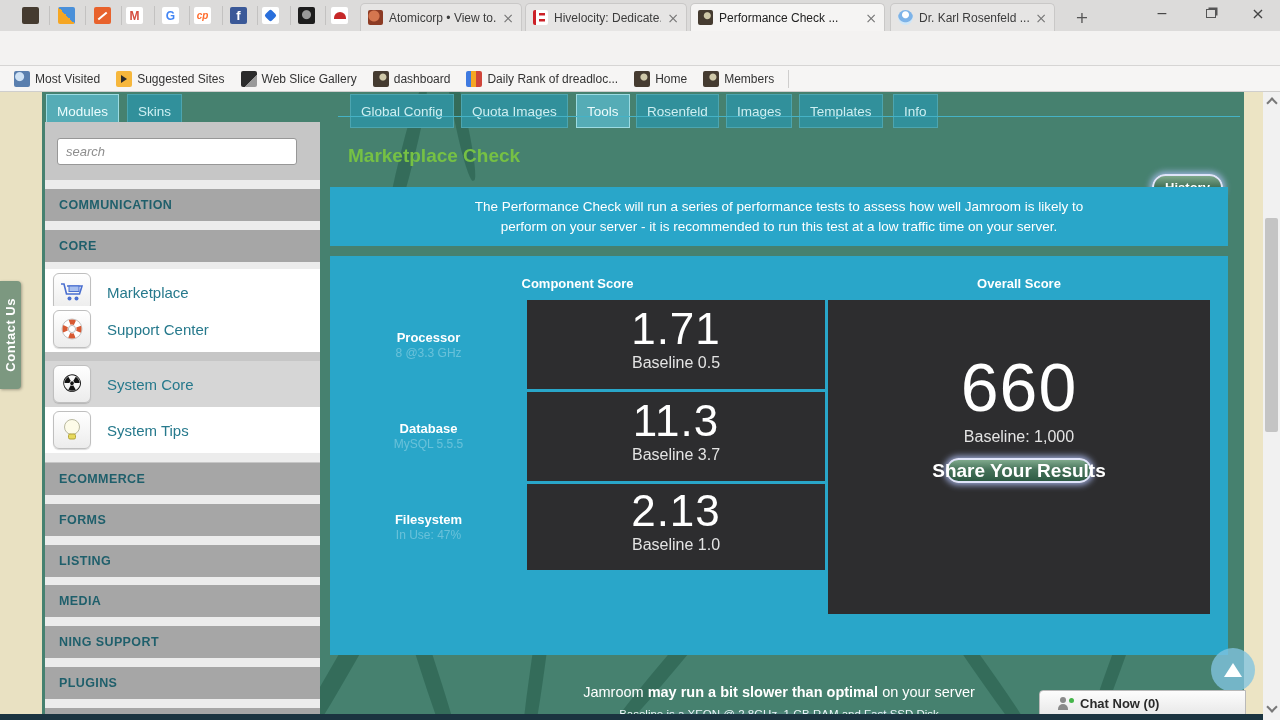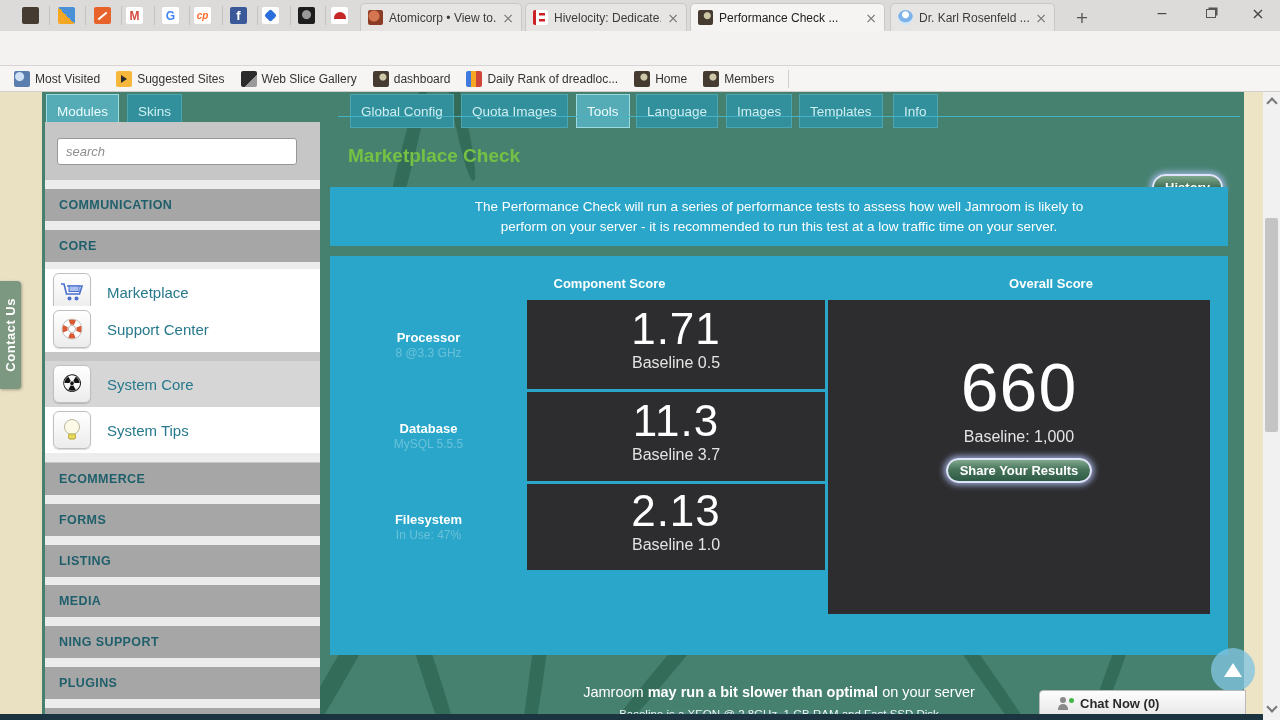--- a/index.html
+++ b/index.html
@@ -57,21 +57,21 @@
                     font-size:13px; letter-spacing:.5px; }
 
   .gbtn { background:linear-gradient(180deg,#7fa98c 0%,#47745b 45%,#2e5b44 100%);
           border:2px solid #e0e4fa; border-radius:15px; box-shadow:0 0 6px 2px rgba(175,190,245,.85);
           color:#fff; font-weight:bold; display:flex; align-items:center; justify-content:center; white-space:nowrap;margin-top:32px; }
 
   #banner { left:330px; top:95px; width:898px; height:59px; background:#29a6c9; color:#fff;
             font-size:13.5px; line-height:20px; text-align:center; display:flex; flex-direction:column;
             justify-content:center; }
   #panel { left:330px; top:164px; width:898px; height:399px; background:#29a6c9; }
-  .colhdr { top:20px; font-size:13px; font-weight:bold; color:#fff; text-align:center;margin-left:32px; }
+  .colhdr { top:20px; font-size:13px; font-weight:bold; color:#fff; text-align:center; }
   .darkbox { background:#2d2d2f; }
   .score { color:#fff; text-align:center; letter-spacing:1px; }
   .bline { color:#e4e4e4; font-size:16px; text-align:center; }
   .rowlbl { width:197px; text-align:center; color:#fff; font-size:13px; font-weight:bold; }
   .rowsub { width:197px; text-align:center; color:rgba(235,250,252,.33); font-size:12px; }
   .summary { width:898px; text-align:center; color:#fff; }
 
   #chat { left:1039px; top:598px; width:207px; height:27px; background:linear-gradient(#fdfdfd,#e7e7e7);
           border:1px solid #b9b9b9; border-radius:4px 0 0 0; display:flex; align-items:center; gap:8px; padding-left:18px; }
   #chat .txt { font-size:13px; font-weight:bold; color:#2a2a2a; }
@@ -300,21 +300,21 @@
     <div class="abs navtab" style="left:350px;top:2px;">
         <span>Global Config</span>
       </div>
     <div class="abs navtab" style="left:461px;top:2px;">
         <span>Quota Images</span>
       </div>
     <div class="abs navtab active" style="left:576px;top:2px;">
         <span>Tools</span>
       </div>
     <div class="abs navtab" style="left:636px;top:2px;">
-        <span>Language</span>
+        <span>Rosenfeld</span>
       </div>
     <div class="abs navtab" style="left:726px;top:2px;">
         <span>Images</span>
       </div>
     <div class="abs navtab" style="left:799px;top:2px;">
         <span>Templates</span>
       </div>
     <div class="abs navtab" style="left:893px;top:2px;">
         <span>Info</span>
       </div>
@@ -431,21 +431,21 @@
         <div class="bline">Baseline 3.7</div>
       </div>
       <div class="abs darkbox" style="left:197px;top:228px;width:298px;height:86px;">
         <div class="score" style="font-size:44px;margin-top:2px;">2.13</div>
         <div class="bline">Baseline 1.0</div>
       </div>
 
       <div class="abs darkbox" style="left:498px;top:44px;width:382px;height:314px;">
         <div class="score" style="font-size:68px;margin-top:48px;">660</div>
         <div class="bline" style="margin-top:2px;">Baseline: 1,000</div>
-        <div class="gbtn" style="width:146px;height:25px;margin:12px auto 0;font-size:13px;">
+        <div class="gbtn" style="width:146px;height:25px;margin:12px auto 0;font-size:19px;">
             <span>Share Your Results</span>
           </div>
       </div>
 
       <div class="abs summary" style="top:428px;font-size:14.5px;">
         <span>Jamroom</span>
         <b>may run a bit slower than optimal</b>
         <span>on your server</span>
       </div>
       <div class="abs summary" style="top:452px;font-size:11.5px;color:#eef8fb;">Baseline is a XEON @ 2.8GHz, 1 GB RAM and Fast SSD Disk</div>

